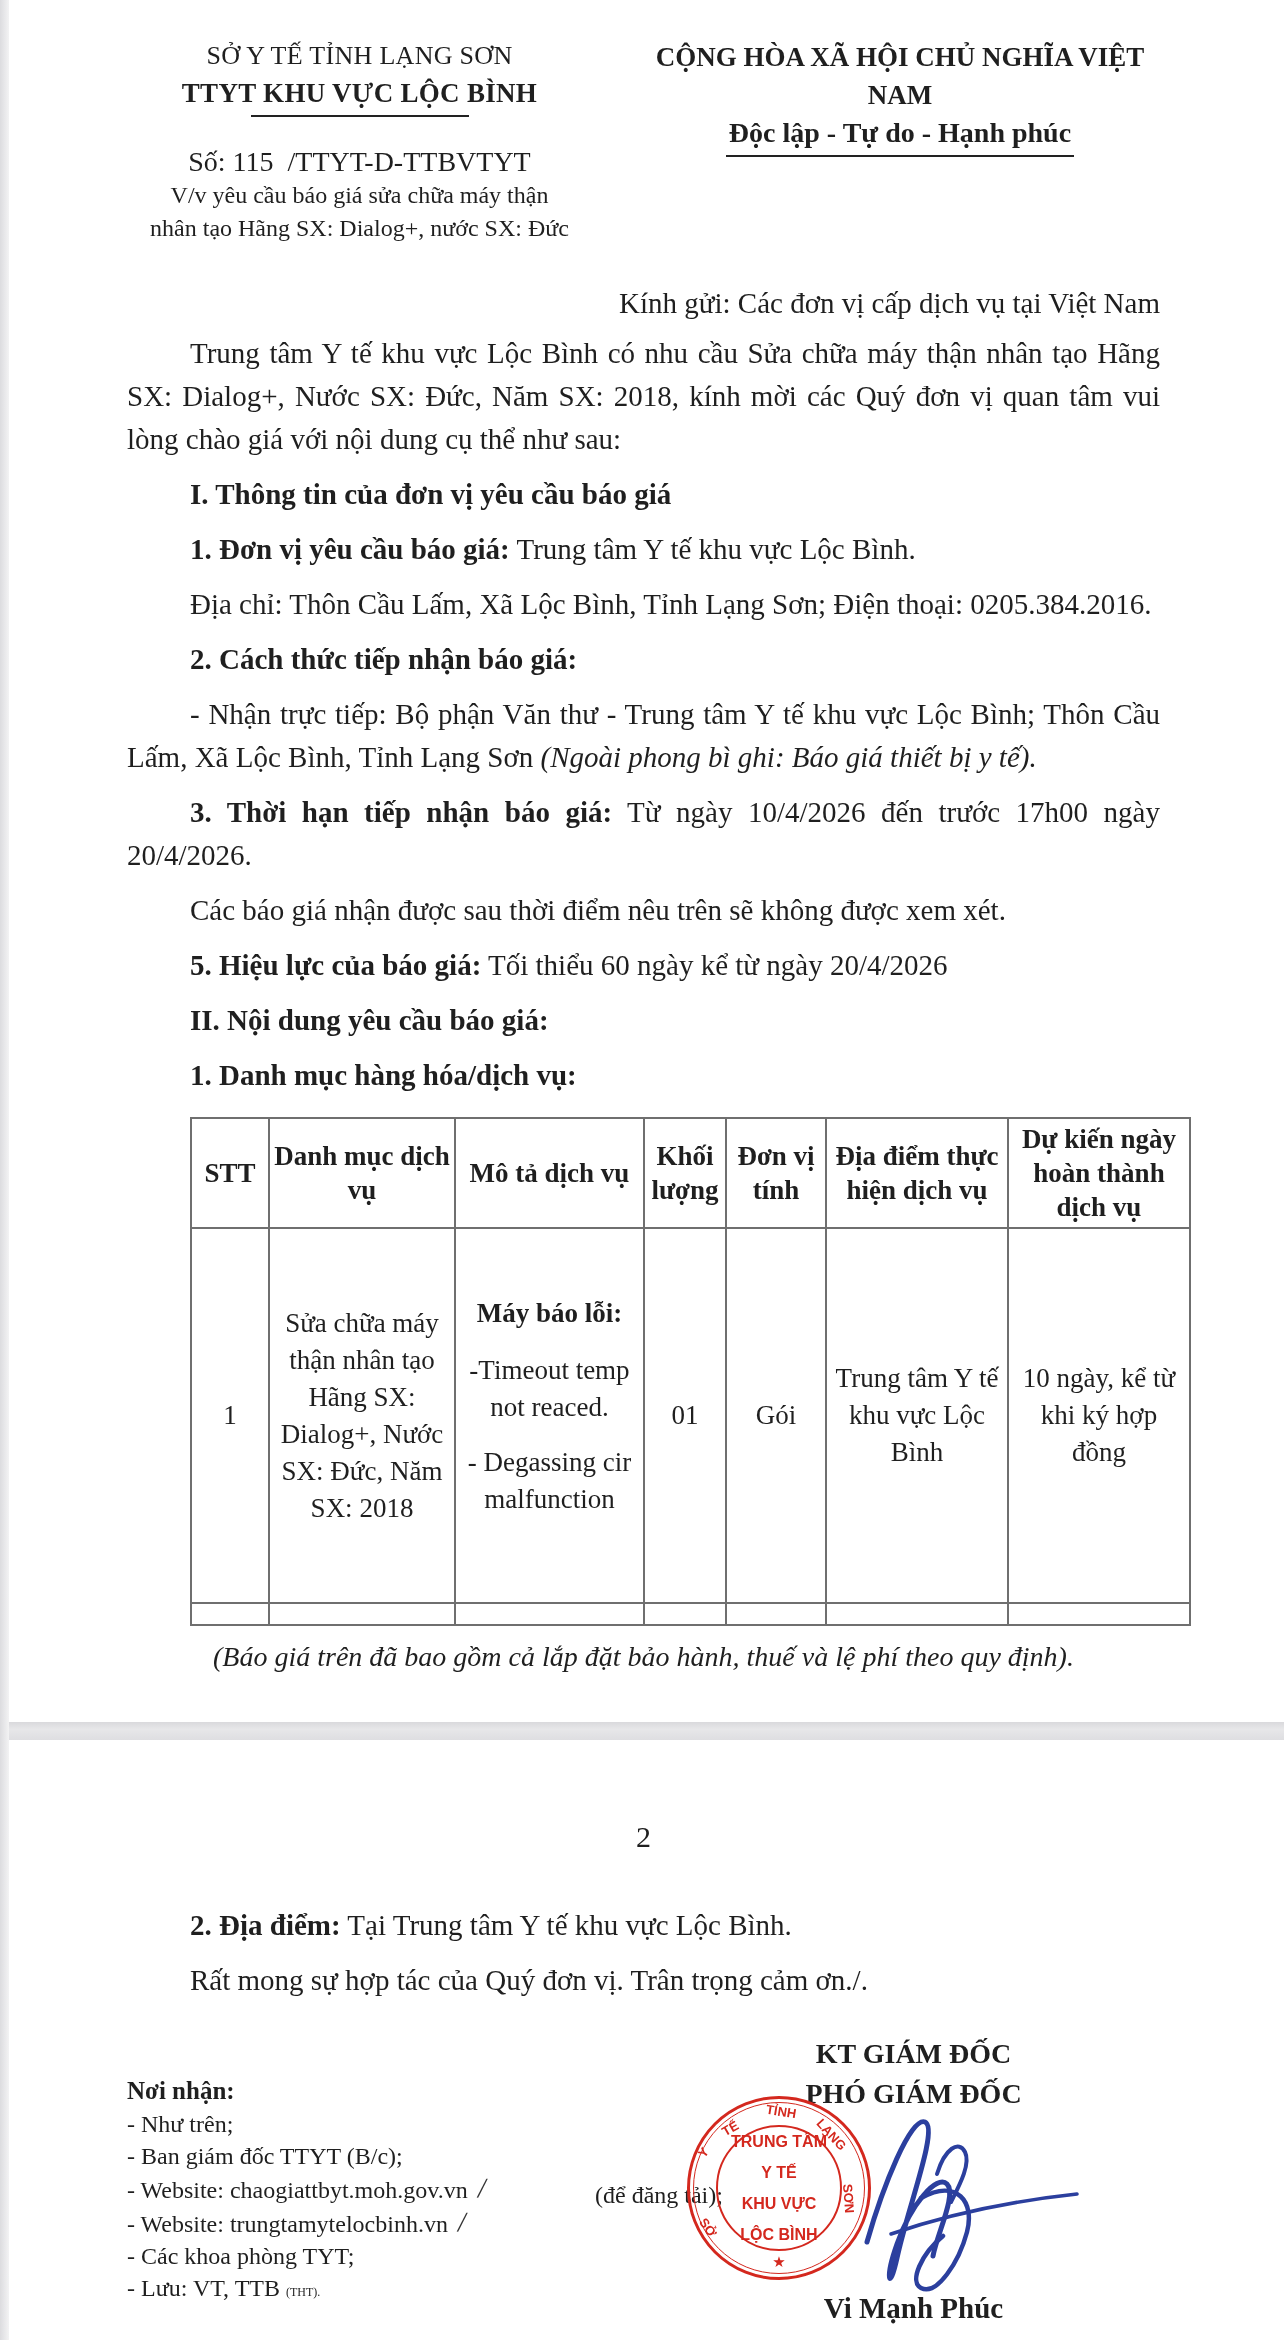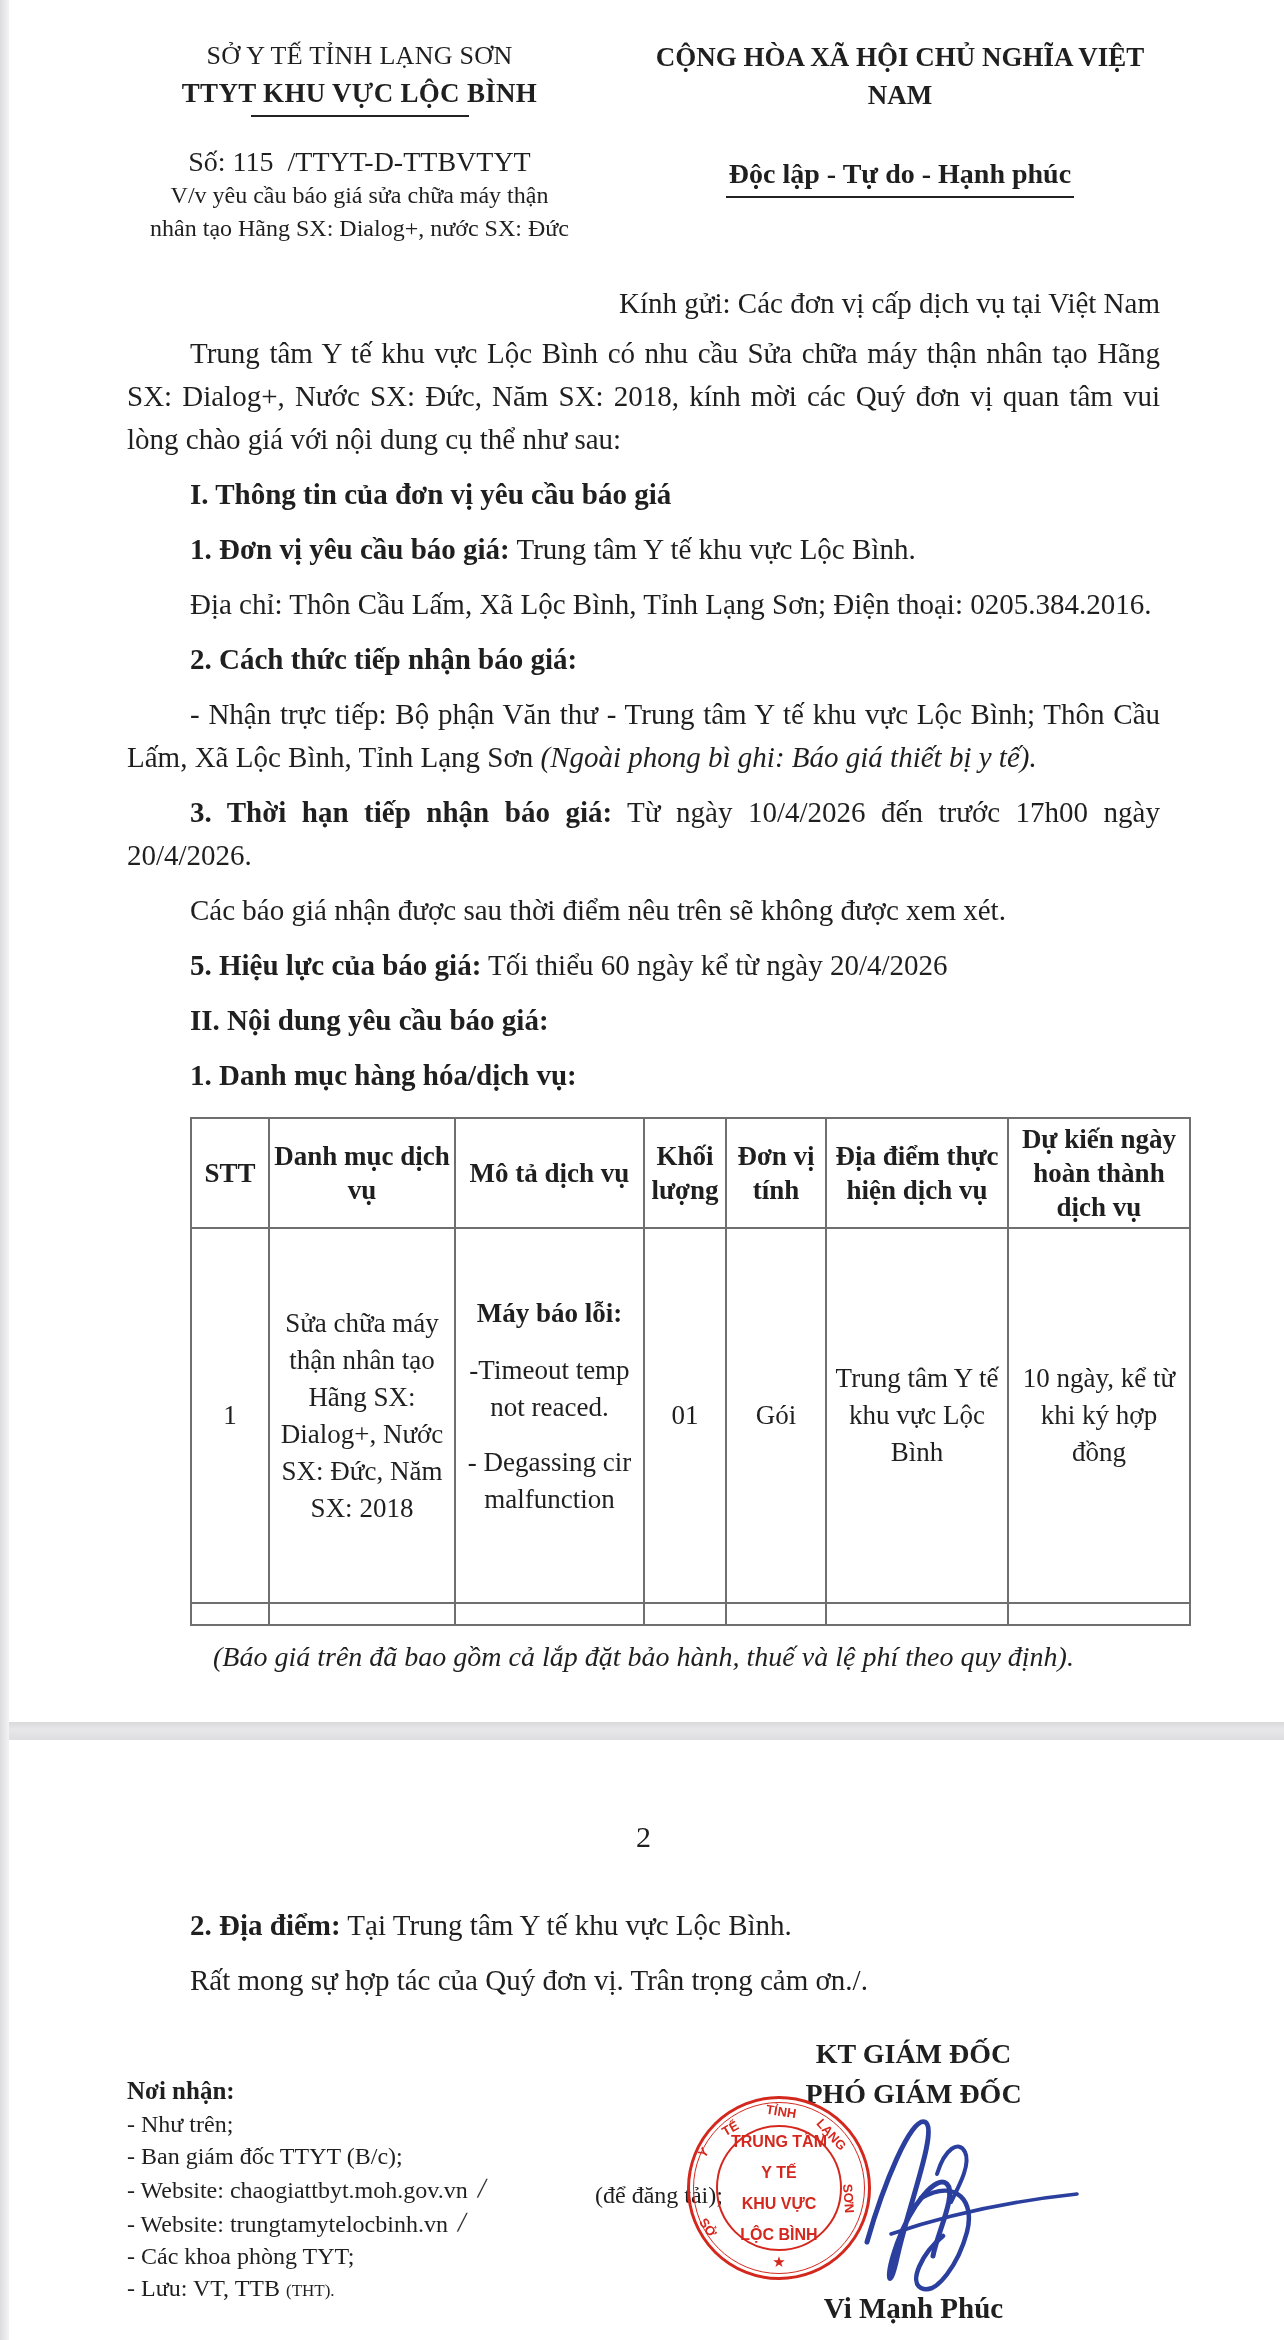--- a/index.html
+++ b/index.html
@@ -36,21 +36,21 @@
   
   .doc-header{display:flex;justify-content:space-between;align-items:flex-start;}
   .hdr-left{width:465px;text-align:center;}
   .hdr-right{width:520px;text-align:center;}
   .org-parent{font-size:26px;line-height:36px;letter-spacing:.3px;}
   .org-name{font-size:27px;line-height:38px;font-weight:bold;letter-spacing:.3px;}
   .rule{height:0;border-top:2.5px solid #222;margin:3px auto 0 auto;}
   .rule-left{width:218px;}
   .rule-right{width:348px;}
   .motto1{font-size:27px;line-height:38px;font-weight:bold;}
-  .motto2{font-size:28px;line-height:38px;font-weight:bold;margin-top:41px;}
+  .motto2{font-size:28px;line-height:38px;font-weight:bold;}
   .doc-number{font-size:28px;line-height:34px;margin-top:28px;white-space:pre;}
   .date-line{font-size:28px;line-height:34px;margin-top:36px;font-style:italic;white-space:pre;}
   .subject{font-size:24px;line-height:33px;}
   .subject:first-of-type{margin-top:5px;}
   .salutation{font-size:29px;text-align:right;margin-top:42px;}
   
   .para{font-size:29px;line-height:43px;margin-top:12px;}
   .indent{text-indent:63px;}
   .justify{text-align:justify;}
   .bold{font-weight:bold;}
@@ -77,21 +77,21 @@
     text-align:center;font-style:italic;
   }
   
   .page-number{font-size:30px;text-align:center;padding-top:80px;}
   .p2-first{margin-top:50px;}
   .footer{display:flex;margin-top:32px;}
   .recipients{width:540px;position:relative;margin-top:40px;}
   .rec-heading{font-size:25px;line-height:34px;font-weight:bold;}
   .recipients ul{list-style:none;}
   .recipients li{font-size:24px;line-height:32px;}
-  .rec-small{font-size:17px;}
+  .rec-small{font-size:12px;}
   .rec-slash{display:inline-block;font-size:30px;transform:rotate(8deg);margin-left:10px;color:#333;}
   .rec-note{
     position:absolute;left:468px;top:108px;
     font-size:24px;white-space:nowrap;
   }
   .signature-block{flex:1;position:relative;text-align:center;height:310px;}
   .sig-title{font-size:28px;line-height:40px;font-weight:bold;}
   .sig-name{font-size:29px;font-weight:bold;margin-top:178px;}
   
   .stamp{

